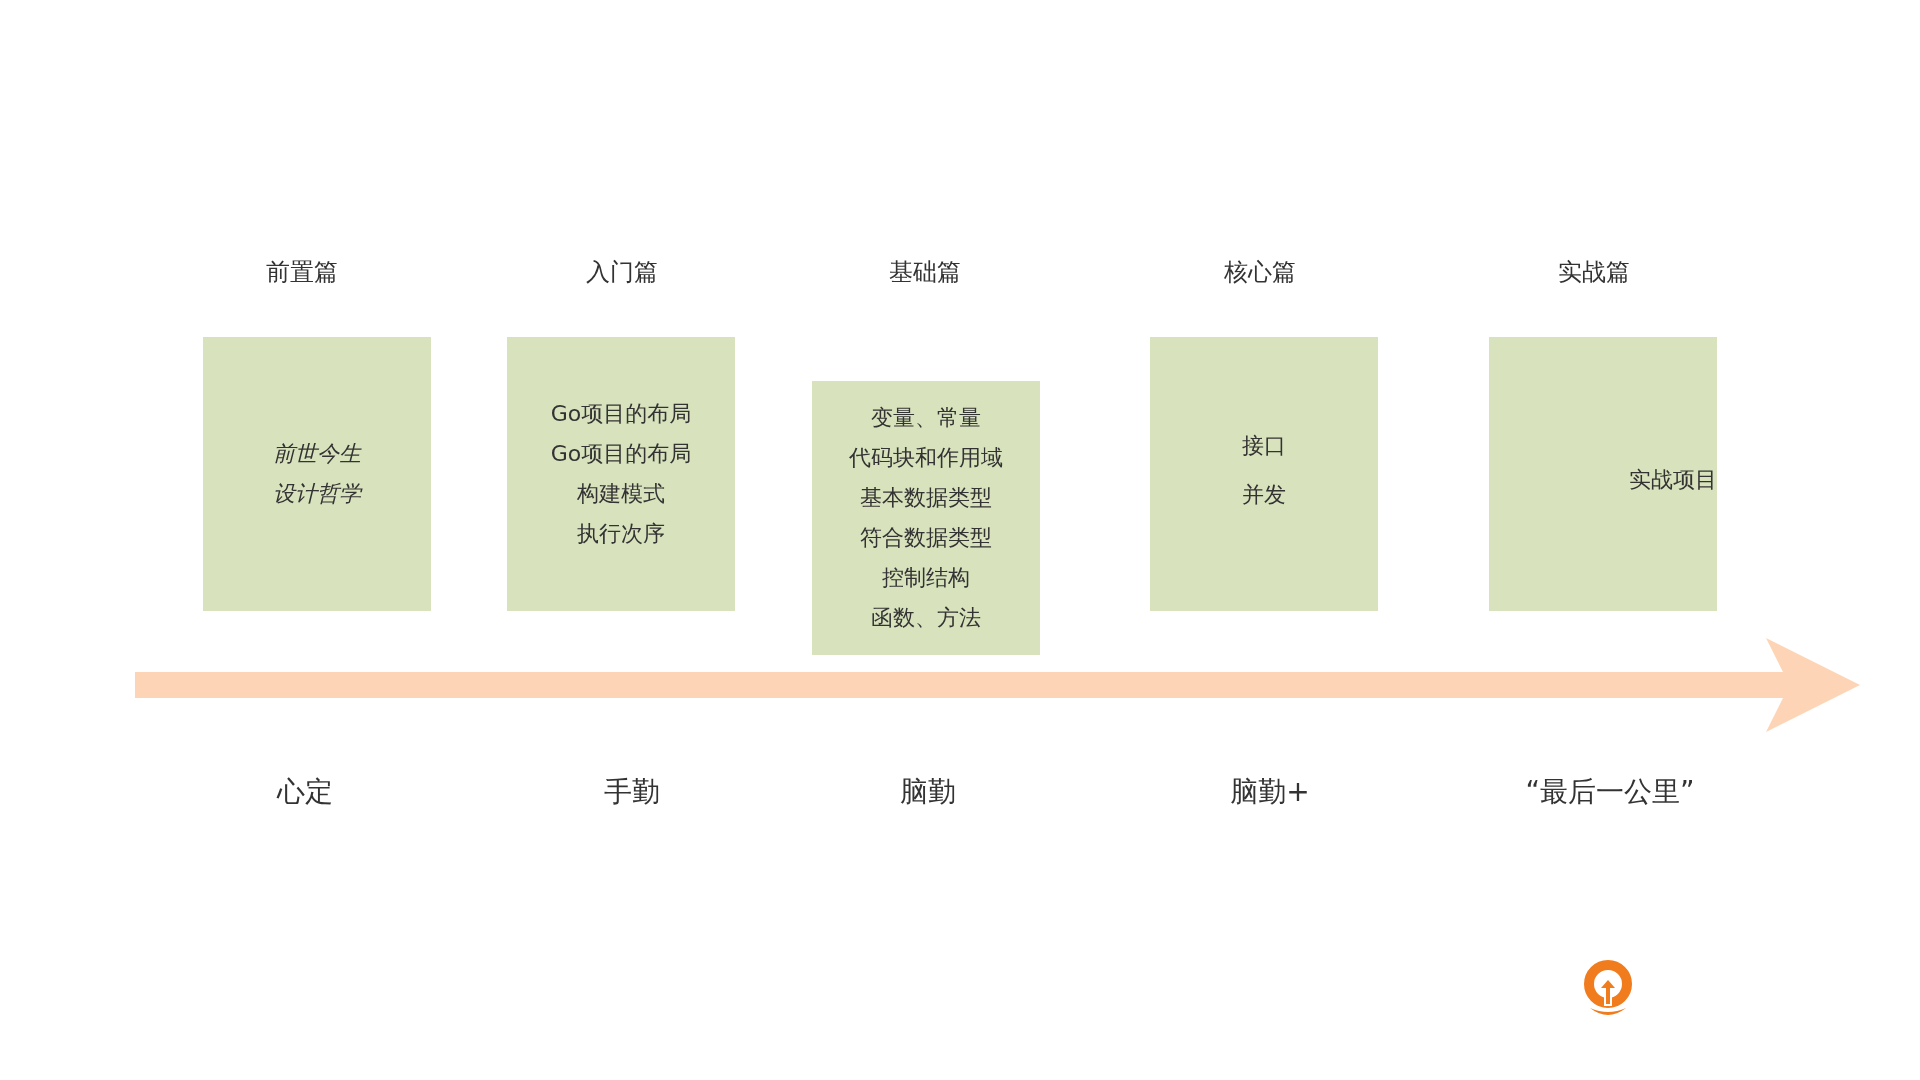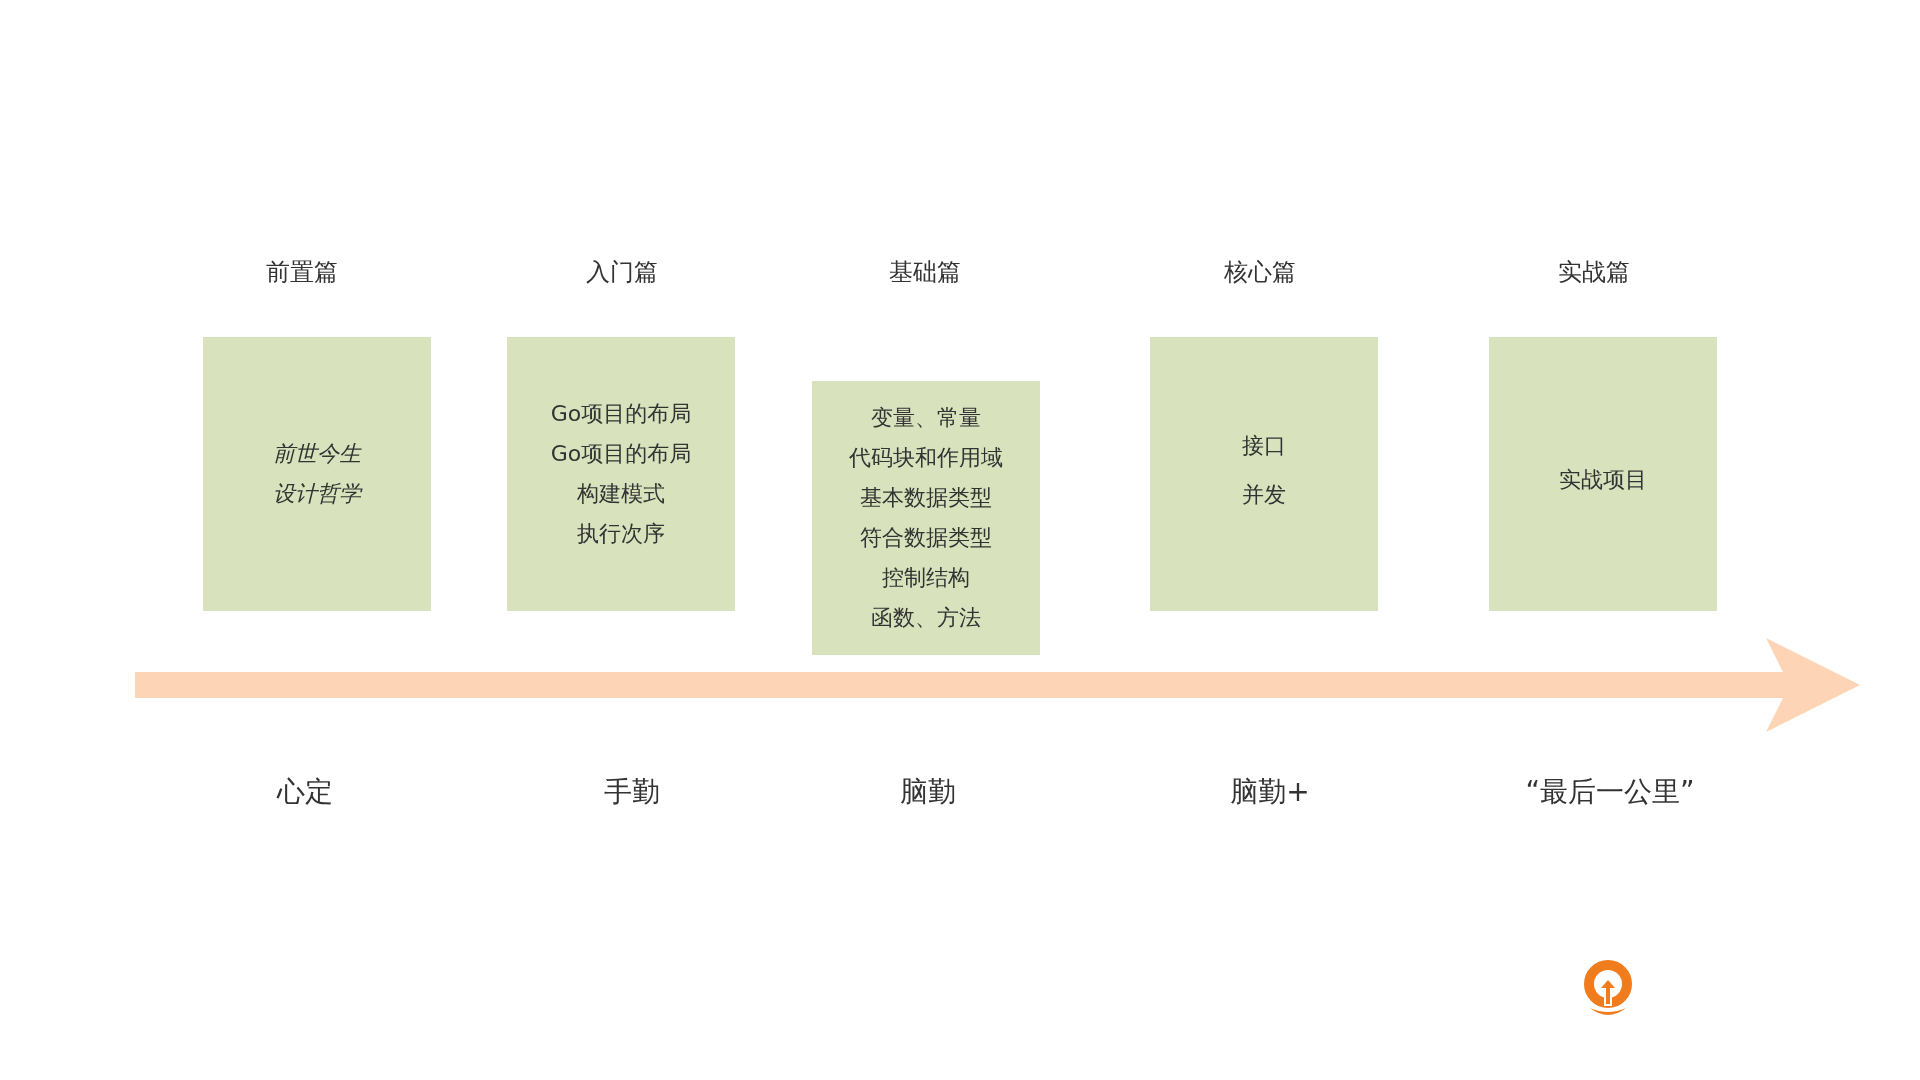--- a/index.html
+++ b/index.html
@@ -67,21 +67,21 @@
   <div class="box-line">符合数据类型</div>
   <div class="box-line">控制结构</div>
   <div class="box-line">函数、方法</div>
 </div>
 
 <div class="box wide" style="left:1150px; justify-content:flex-start; padding-top:84px; box-sizing:border-box;">
   <div class="box-line">接口</div>
   <div class="box-line">并发</div>
 </div>
 
-<div class="box" style="left:1489px; justify-content:flex-start; padding-top:123px; box-sizing:border-box;">
+<div class="box" style="left:1489px; justify-content:flex-start; padding-top:123px; box-sizing:border-box;align-items:flex-end;">
   <div class="box-line">实战项目</div>
 </div>
 
 <svg class="arrow" viewBox="0 0 1920 1080">
   <polygon points="135,672 1783,672 1766,638 1860,685 1766,732 1783,698 135,698" fill="#fdd5b6"></polygon>
 </svg>
 
 <div class="bottom-label" style="left:305px;">心定</div>
 <div class="bottom-label" style="left:632px;">手勤</div>
 <div class="bottom-label" style="left:928px;">脑勤</div>

